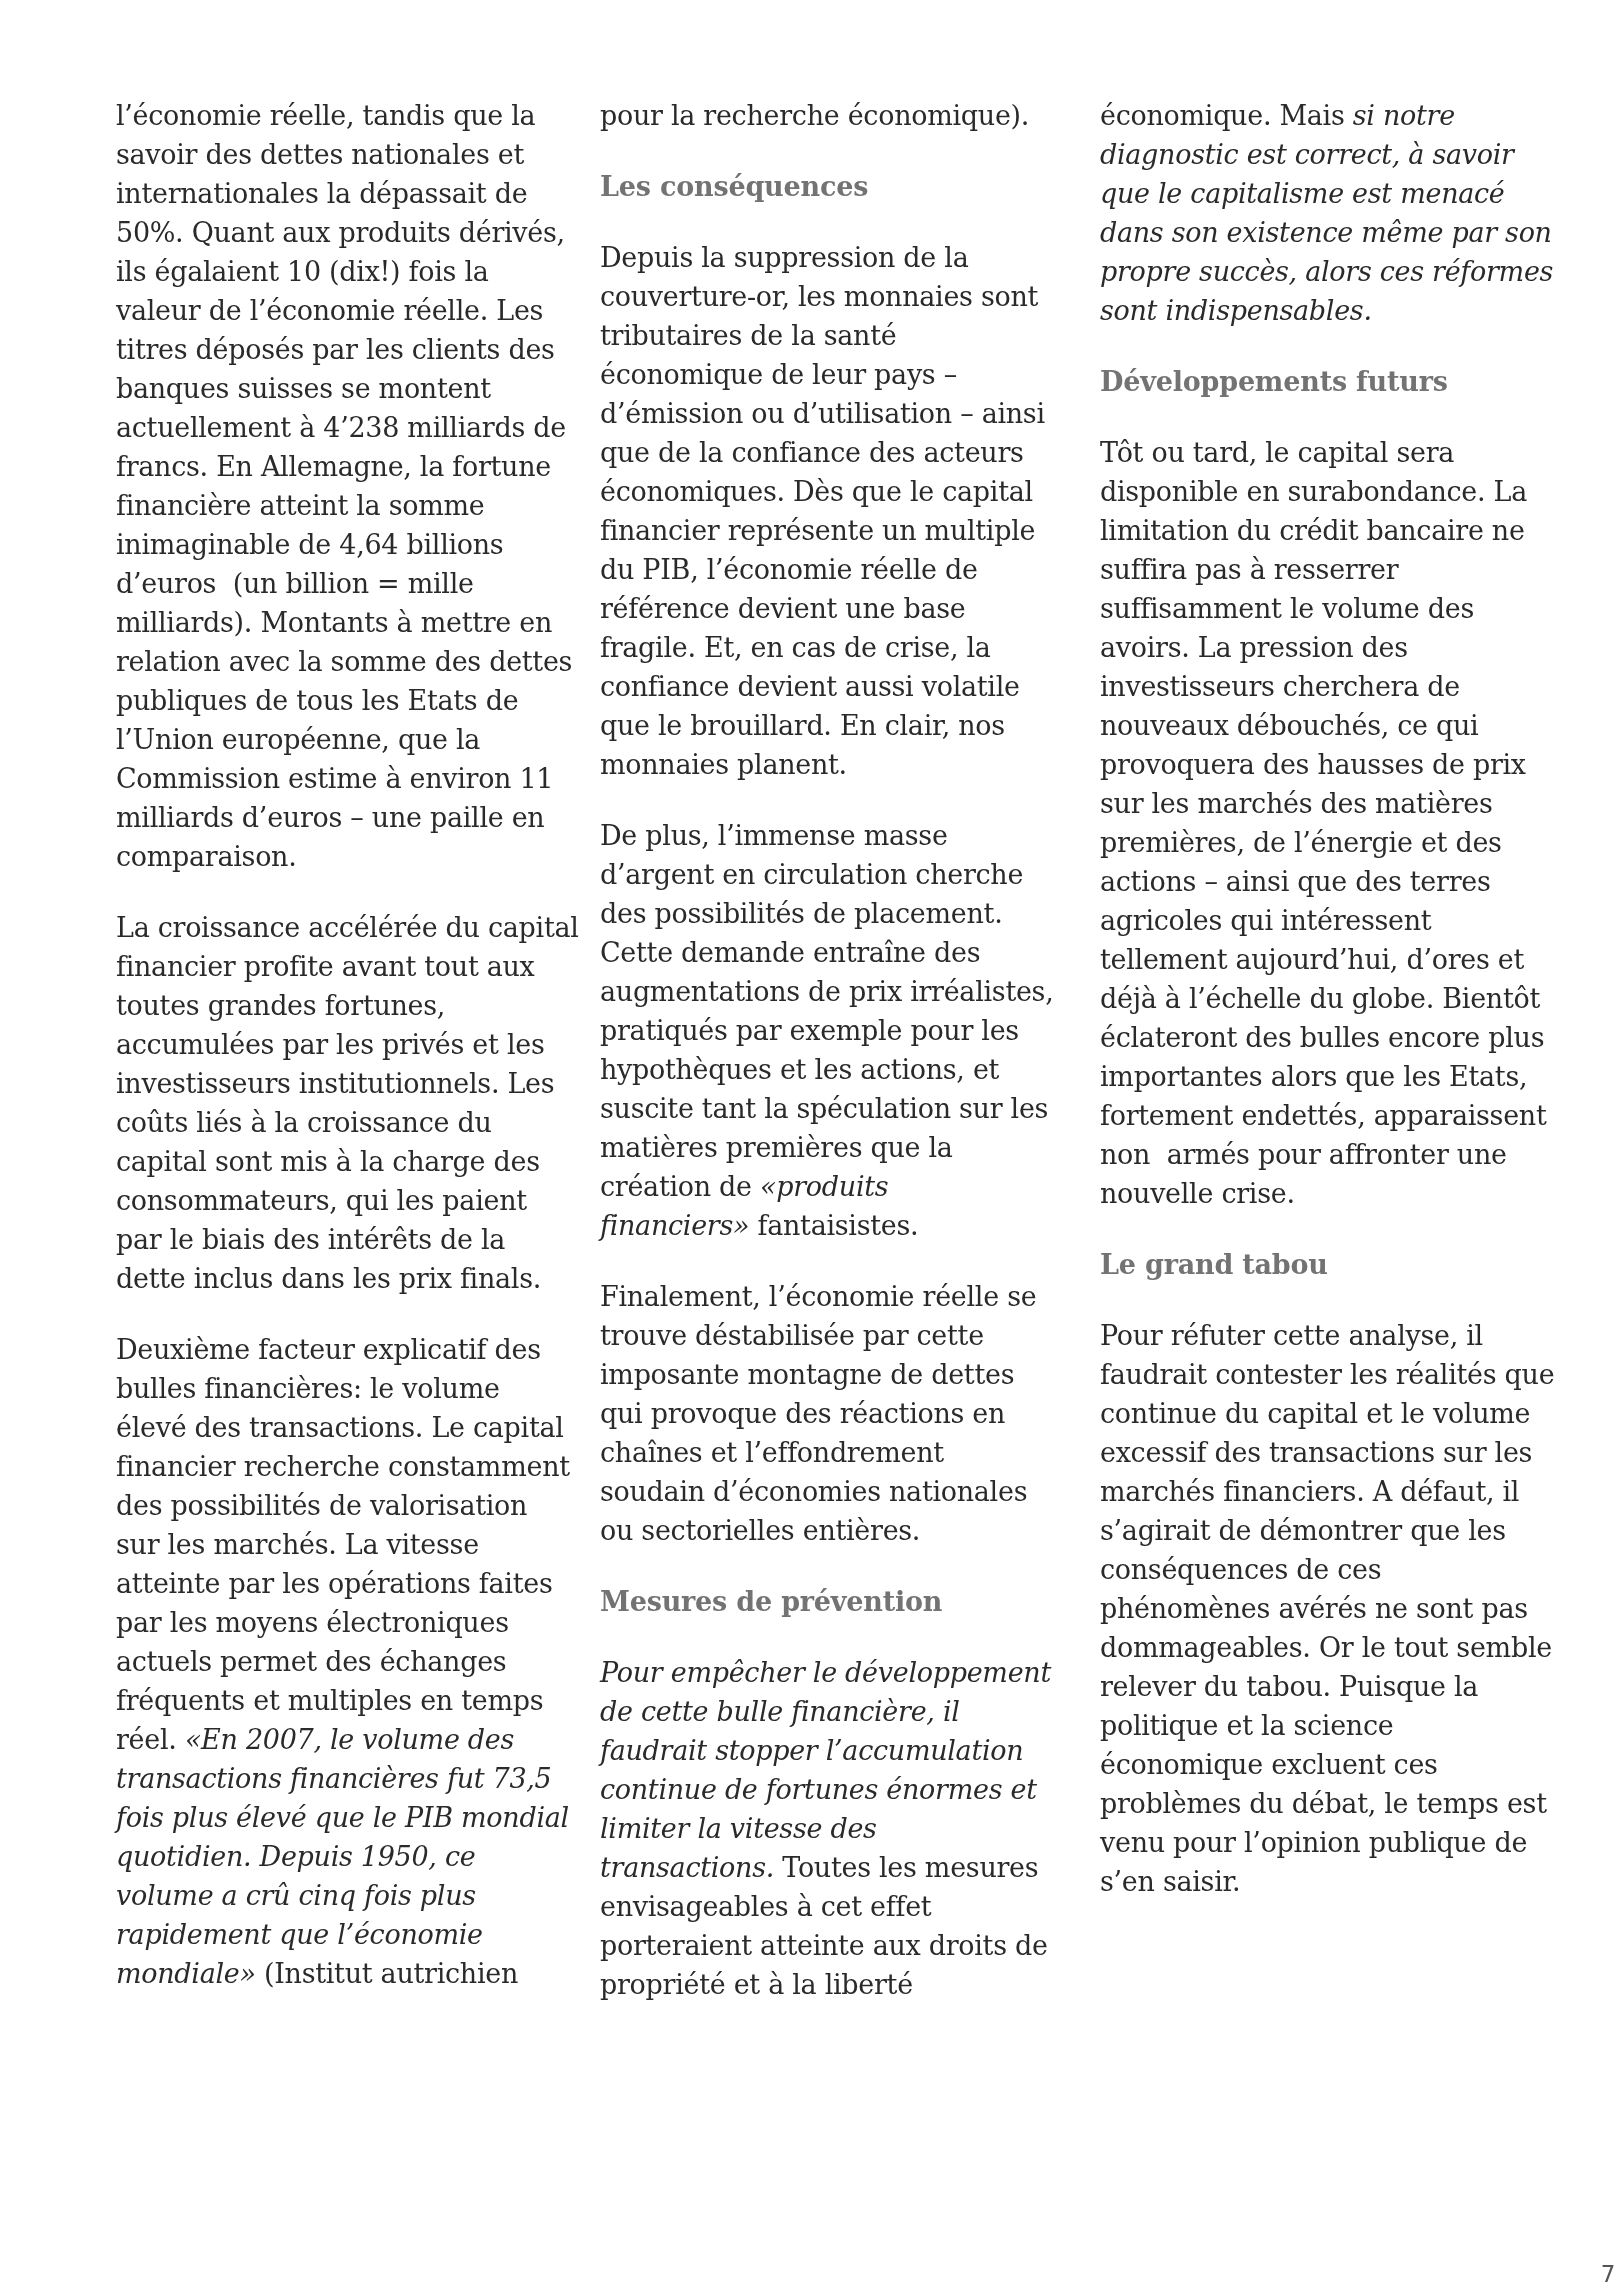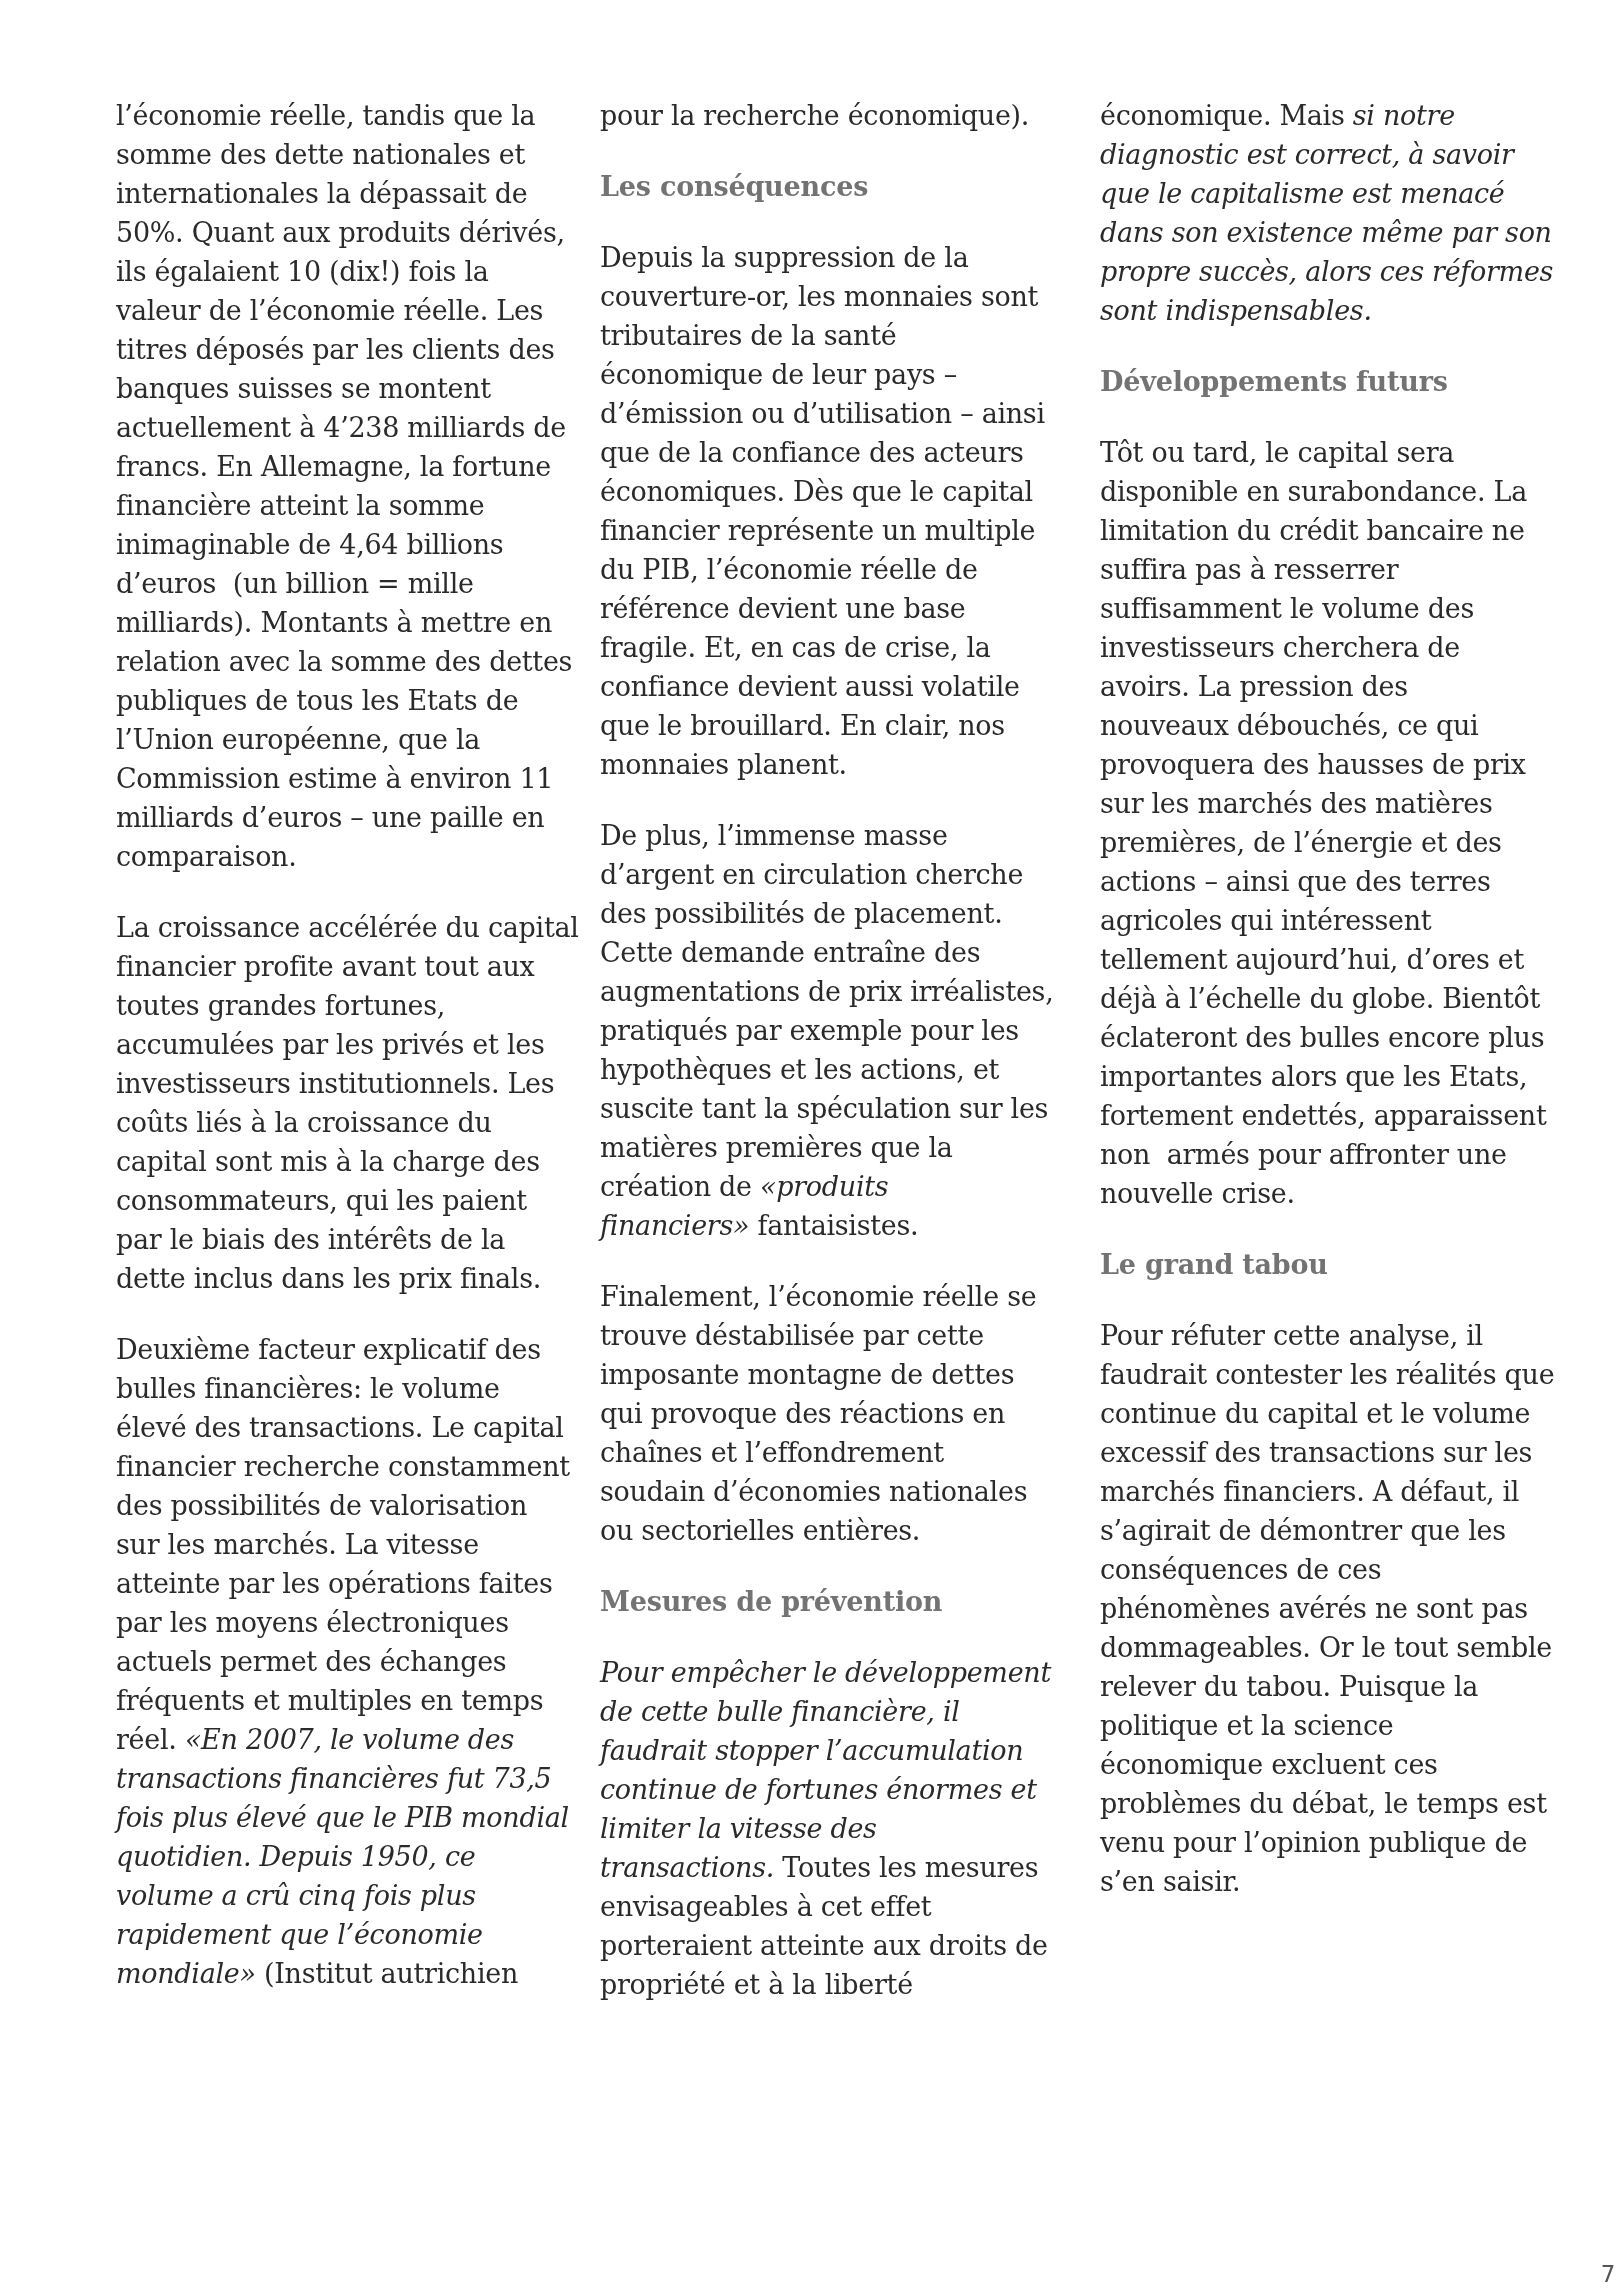--- a/index.html
+++ b/index.html
@@ -23,21 +23,21 @@
     position: absolute; right: 6.5px; top: 2261px;
     font-family: "DejaVu Sans", sans-serif; font-size: 23px; color: #555;
   }
 </style>
 </head>
 <body>
 
 <div id="col-1" class="column">
     <div>
       <span class="line"><span style="white-space: pre;">l’économie réelle, tandis que la</span></span>
-      <span class="line"><span style="white-space: pre;">somme des dette nationales et</span></span>
+      <span class="line"><span style="white-space: pre;">savoir des dettes nationales et</span></span>
       <span class="line"><span style="white-space: pre;">internationales la dépassait de</span></span>
       <span class="line"><span style="white-space: pre;">50%. Quant aux produits dérivés,</span></span>
       <span class="line"><span style="white-space: pre;">ils égalaient 10 (dix!) fois la</span></span>
       <span class="line"><span style="white-space: pre;">valeur de l’économie réelle. Les</span></span>
       <span class="line"><span style="white-space: pre;">titres déposés par les clients des</span></span>
       <span class="line"><span style="white-space: pre;">banques suisses se montent</span></span>
       <span class="line"><span style="white-space: pre;">actuellement à 4’238 milliards de</span></span>
       <span class="line"><span style="white-space: pre;">francs. En Allemagne, la fortune</span></span>
       <span class="line"><span style="white-space: pre;">financière atteint la somme</span></span>
       <span class="line"><span style="white-space: pre;">inimaginable de 4,64 billions</span></span>
@@ -157,22 +157,22 @@
     </div>
     <span class="gap"></span>
     <div class="line heading">Développements futurs</div>
     <span class="gap"></span>
     <div>
       <span class="line"><span style="white-space: pre;">Tôt ou tard, le capital sera</span></span>
       <span class="line"><span style="white-space: pre;">disponible en surabondance. La</span></span>
       <span class="line"><span style="white-space: pre;">limitation du crédit bancaire ne</span></span>
       <span class="line"><span style="white-space: pre;">suffira pas à resserrer</span></span>
       <span class="line"><span style="white-space: pre;">suffisamment le volume des</span></span>
+      <span class="line"><span style="white-space: pre;">avoirs. La pression des</span></span>
       <span class="line"><span style="white-space: pre;">investisseurs cherchera de</span></span>
-      <span class="line"><span style="white-space: pre;">avoirs. La pression des</span></span>
       <span class="line"><span style="white-space: pre;">nouveaux débouchés, ce qui</span></span>
       <span class="line"><span style="white-space: pre;">provoquera des hausses de prix</span></span>
       <span class="line"><span style="white-space: pre;">sur les marchés des matières</span></span>
       <span class="line"><span style="white-space: pre;">premières, de l’énergie et des</span></span>
       <span class="line"><span style="white-space: pre;">actions – ainsi que des terres</span></span>
       <span class="line"><span style="white-space: pre;">agricoles qui intéressent</span></span>
       <span class="line"><span style="white-space: pre;">tellement aujourd’hui, d’ores et</span></span>
       <span class="line"><span style="white-space: pre;">déjà à l’échelle du globe. Bientôt</span></span>
       <span class="line"><span style="white-space: pre;">éclateront des bulles encore plus</span></span>
       <span class="line"><span style="white-space: pre;">importantes alors que les Etats,</span></span>

